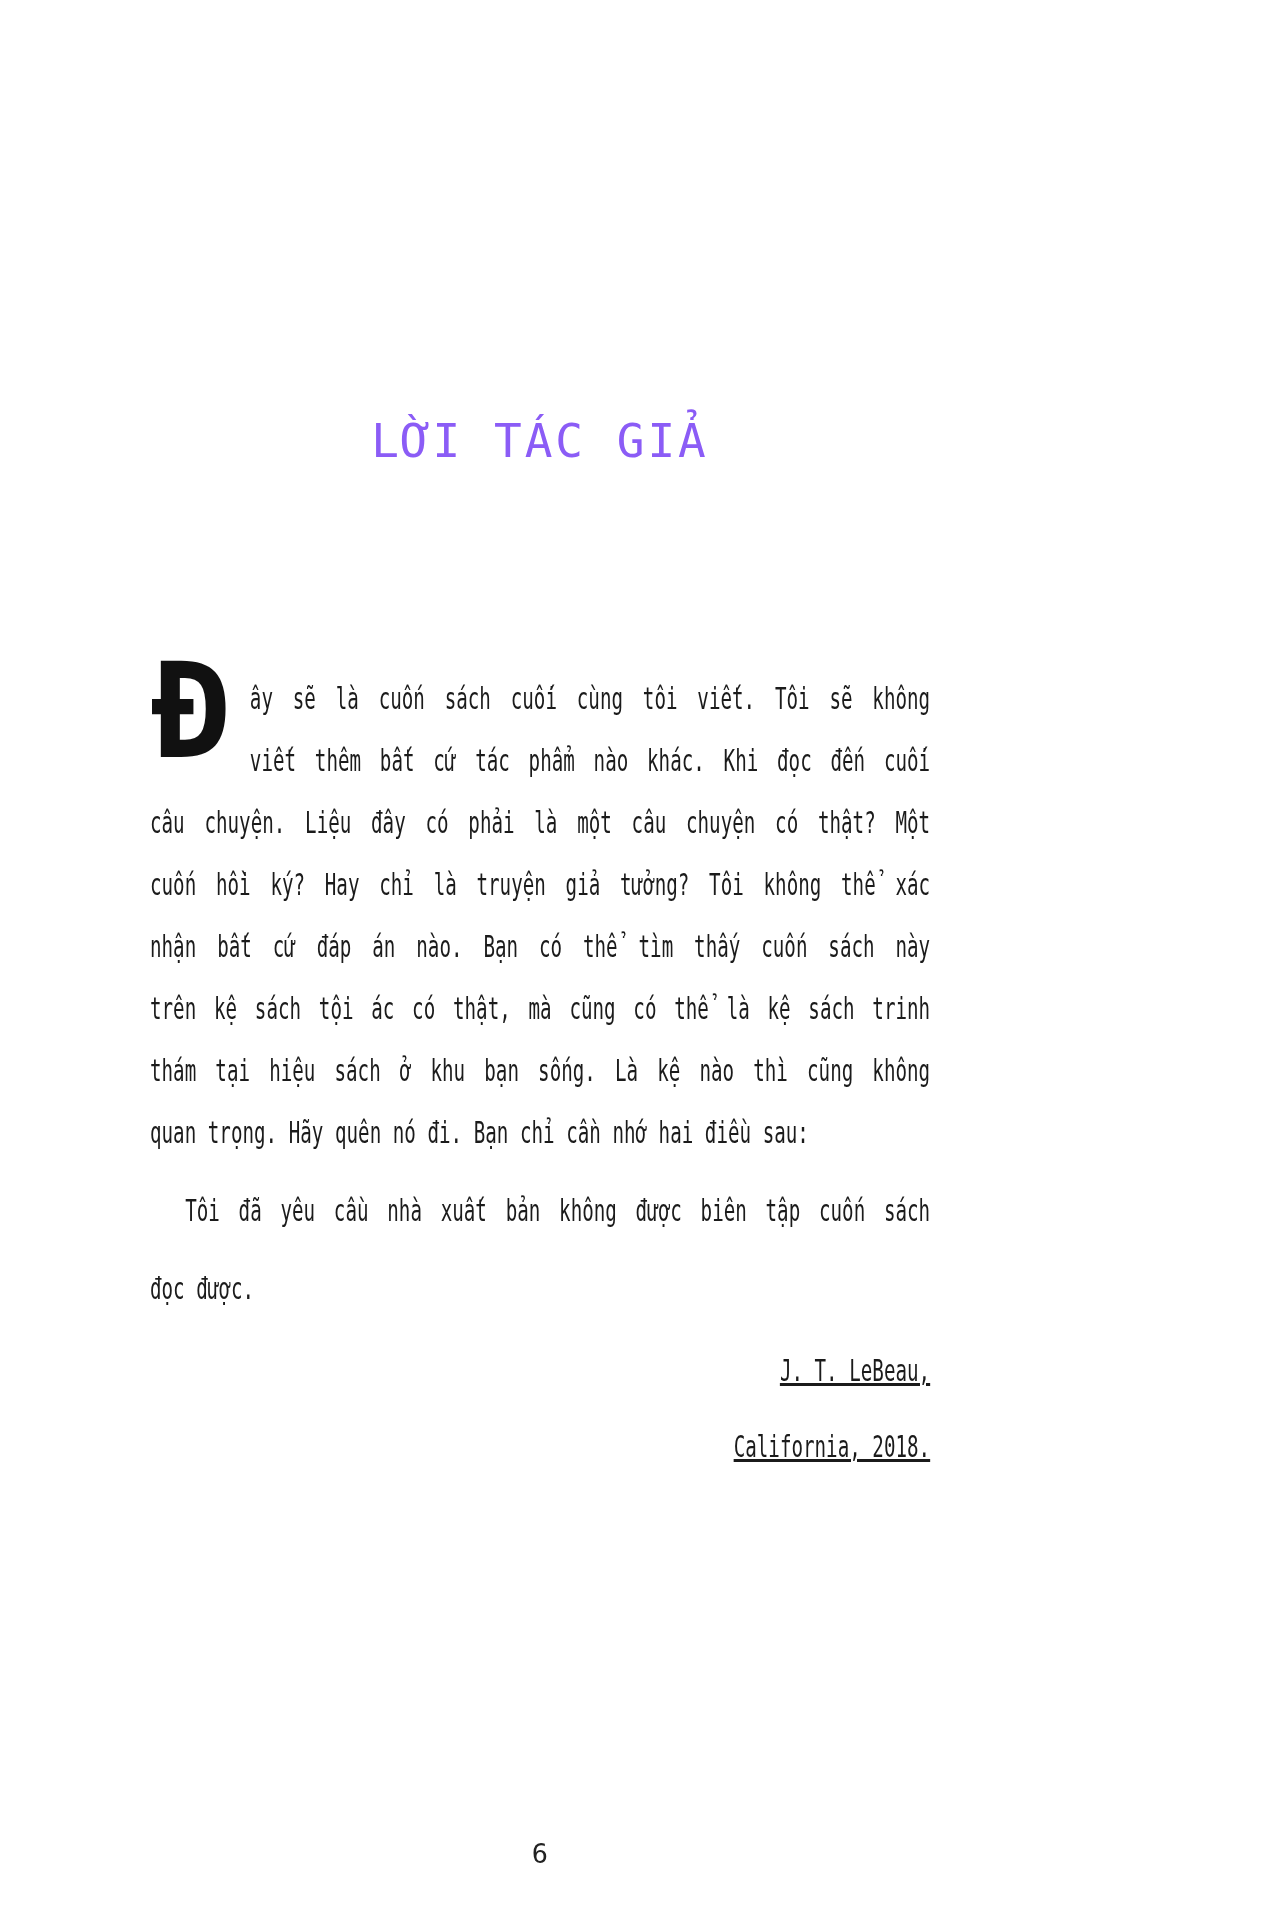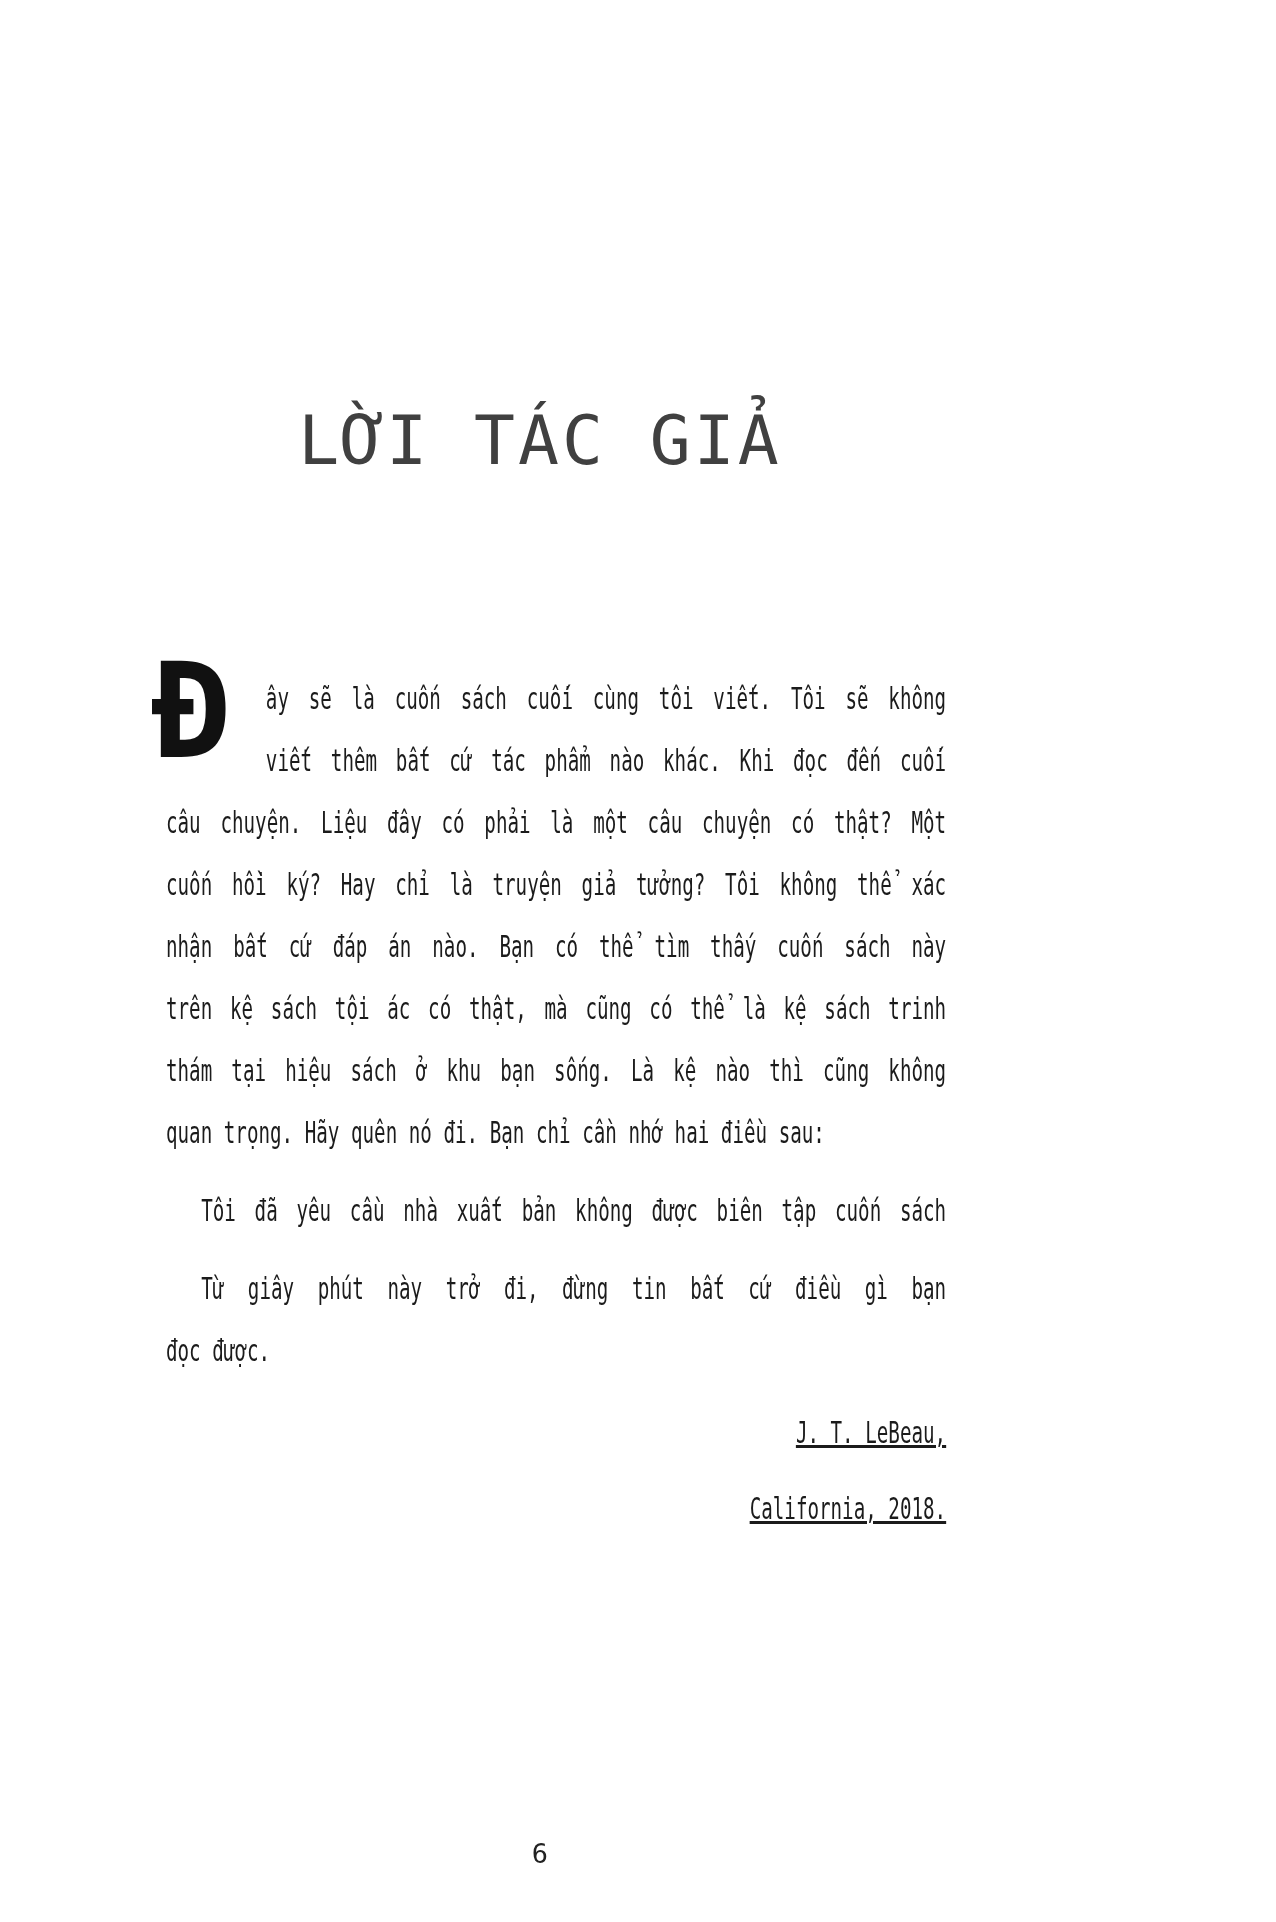--- a/index.html
+++ b/index.html
@@ -9,28 +9,28 @@
     font-family: "DejaVu Sans Mono", "Liberation Mono", monospace;
     color: #1b1b1b;
     position: relative;
     overflow: hidden;
   }
   .page   { position: absolute; inset: 0; background: #ffffff; }
   .column { position: absolute; left: 150px; top: 0; width: 780px; height: 100%; }
 
   .title {
     position: absolute; top: 398px; left: 0; width: 780px;
-    font-size: 68px; line-height: 86px;
+    font-size: 46px; line-height: 86px;
     letter-spacing: 3px;
     text-align: center;
     white-space: nowrap;
-    color: #404040;
+    color: #8b5cf6;
   }
 
-  .body-text { position: absolute; top: 668px; left: 16px; width: 780px; }
+  .body-text { position: absolute; top: 668px; left: 0; width: 780px; }
 
   .para { position: relative; }
   .para + .para { margin-top: 16px; }
 
   
   .bl { height: 62px; overflow: visible; }
   .bl > span {
     display: block;
     box-sizing: border-box;
     width: 1219px;                 
@@ -117,23 +117,20 @@
           </div>
       </div>
 
       <div class="para">
         <div class="bl ind">
             <span>Tôi đã yêu cầu nhà xuất bản không được biên tập cuốn sách</span>
           </div>
       </div>
 
       <div class="para">
-        <div class="bl ind">
-            <span>Từ giây phút này trở đi, đừng tin bất cứ điều gì bạn</span>
-          </div>
         <div class="bl last">
             <span>đọc được.</span>
           </div>
       </div>
 
       <div class="signature">
         <div class="sig-line">
             <span>J. T. LeBeau,</span>
           </div>
         <div class="sig-line">

